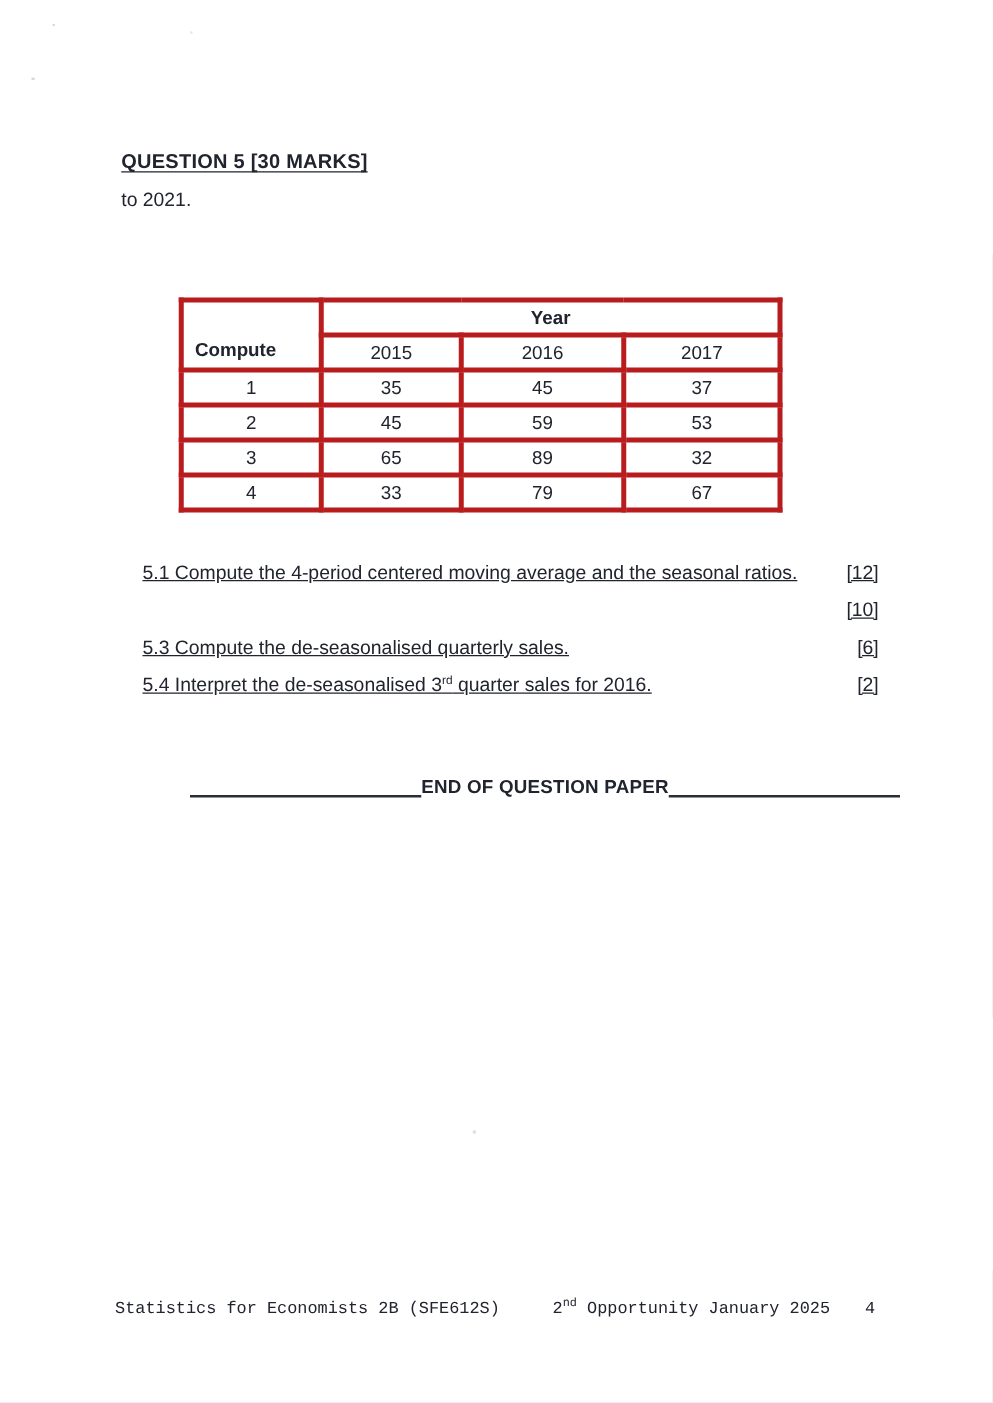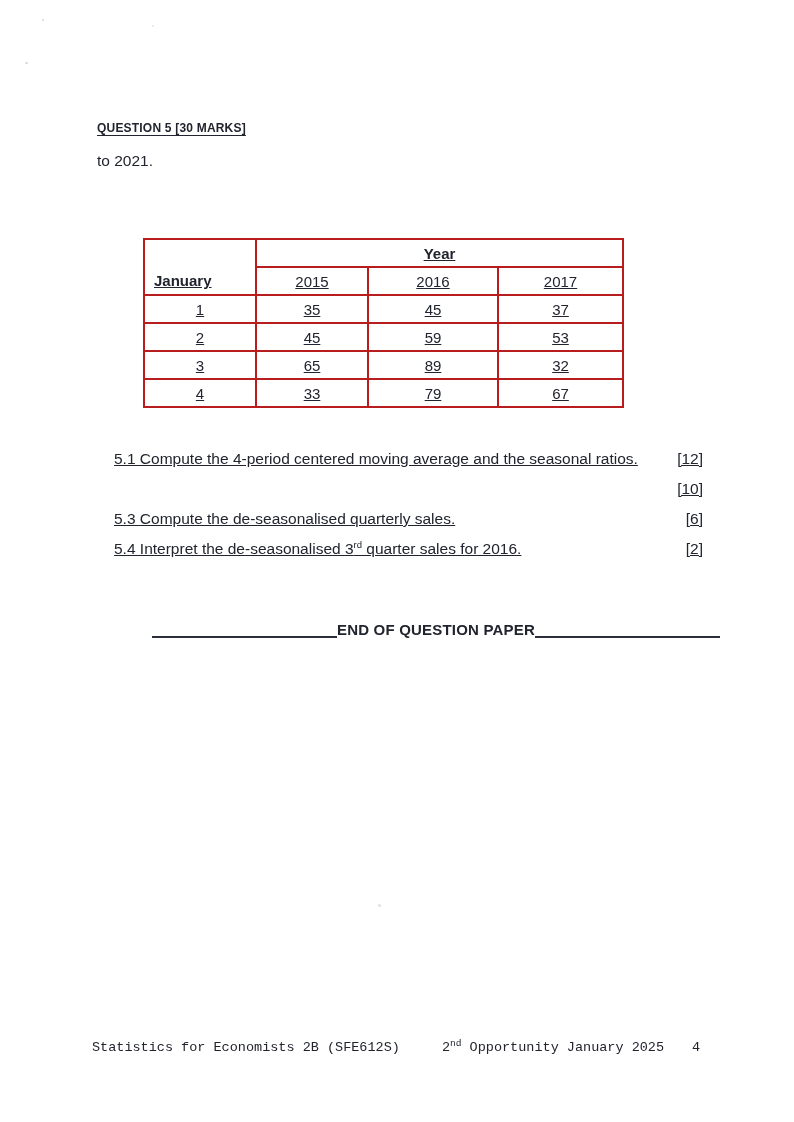--- a/index.html
+++ b/index.html
@@ -14,44 +14,43 @@
     overflow:hidden;
   }
   .speck { position:absolute; border-radius:50%; background:#b5b5b5; opacity:.55; }
   .s1 { left:42px;  top:19px;  width:2px; height:2px; }
   .s2 { left:25px;  top:62px;  width:3px; height:2px; }
   .s3 { left:152px; top:25px;  width:2px; height:2px; opacity:.35; }
   .s4 { left:378px; top:904px; width:3px; height:3px; opacity:.4; }
 
   .q-header {
     position:absolute; top:121px; left:97px;
-    font-size:12px; font-weight:700;
+    font-size:16px; font-weight:700;
     text-decoration:underline;
     text-underline-offset:3px;
     letter-spacing:.2px;
   }
   .intro {
     position:absolute; top:146px; left:97px; width:620px;
     font-size:15.5px; line-height:30px;
   }
   .intro span { display:block; }
 
   table.sales {
     position:absolute; top:238px; left:143px;
     border-collapse:collapse;
     table-layout:fixed;
     font-size:15px;
   }
   table.sales td, table.sales th {
-    border:2px solid #b91c1c;
+    border:4px solid #b91c1c;
     text-align:center;
     height:28px;
     font-weight:400;
     padding:0;
-    text-decoration:underline;
   }
   table.sales th.corner {
     text-align:left;
     vertical-align:bottom;
     padding:0 0 5px 9px;
     font-weight:700;
   }
   table.sales th.year-span { font-weight:700; }
 
   .questions {
@@ -100,21 +99,21 @@
 
   <table class="sales">
     <colgroup>
       <col style="width:112px">
         <col style="width:112px">
         <col style="width:130px">
         <col style="width:125px">
     </colgroup>
     <tbody>
       <tr>
-        <th class="corner" rowspan="2">January</th>
+        <th class="corner" rowspan="2">Compute</th>
         <th class="year-span" colspan="3">Year</th>
       </tr>
       <tr>
         <td>2015</td>
         <td>2016</td>
         <td>2017</td>
       </tr>
       <tr>
         <td>1</td>
         <td>35</td>

